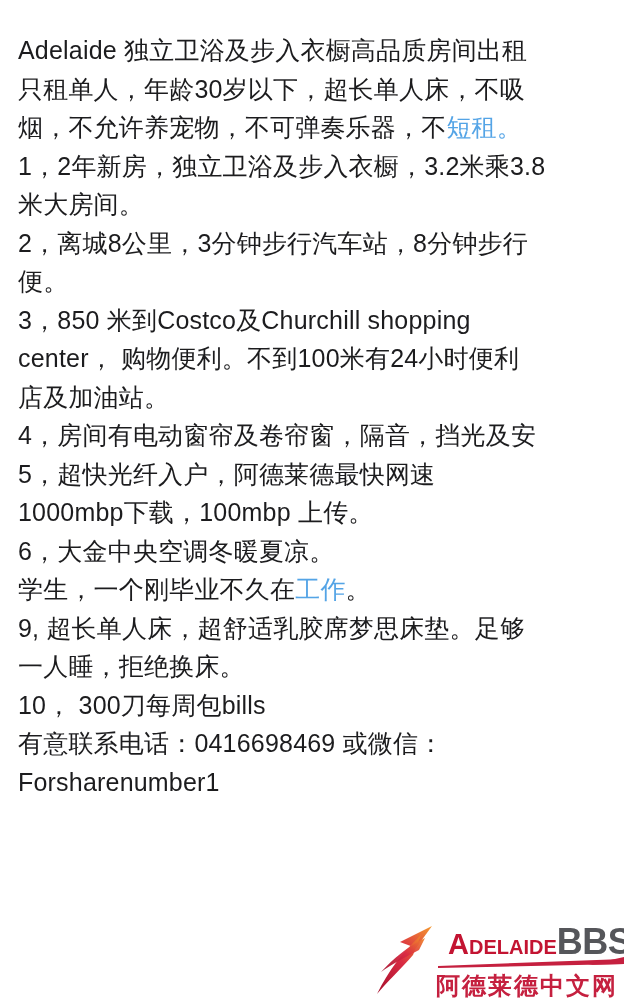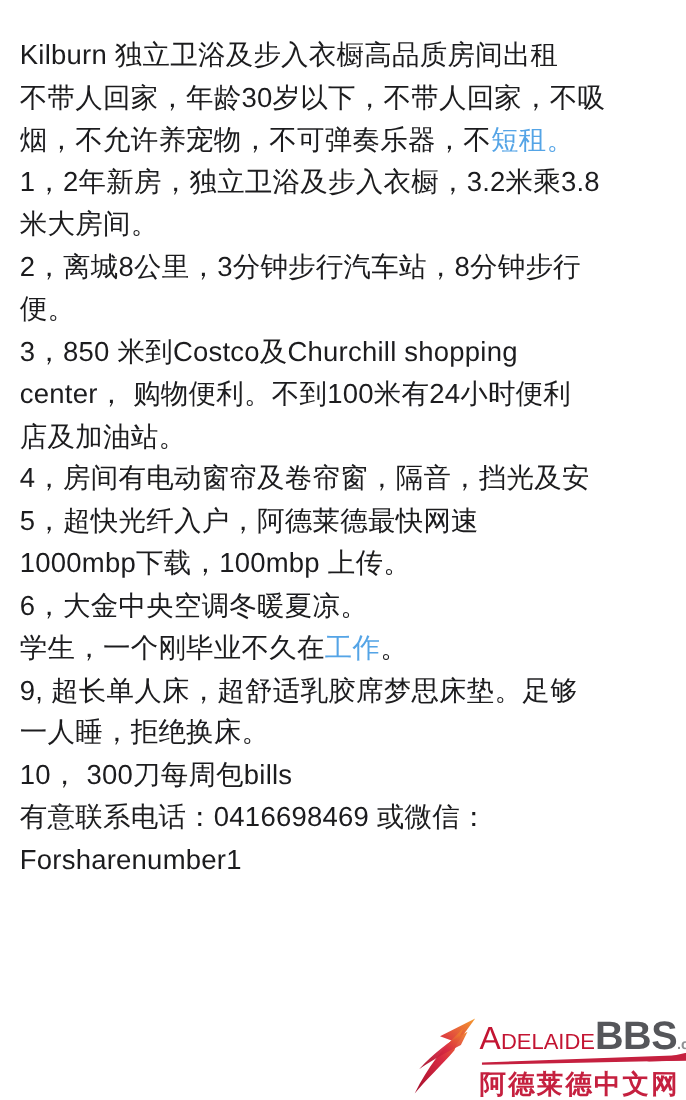--- a/index.html
+++ b/index.html
@@ -50,24 +50,25 @@
     top: 10px;
   }
   .logo-row1 {
     display: flex;
     align-items: baseline;
     height: 31px;
     white-space: nowrap;
   }
   .logo-adelaide {
     font-size: 29px;
-    font-weight: normal;
+    font-weight: bold;
     font-variant: small-caps;
     color: var(--logo-red, #c31432);
     line-height: 31px;
+    margin-left: 12px;
   }
   .logo-bbs {
     font-size: 36px;
     font-weight: bold;
     color: var(--logo-gray, #55565a);
     letter-spacing: -0.5px;
     line-height: 31px;
   }
   .logo-com {
     font-size: 13px;
@@ -84,22 +85,22 @@
     color: var(--logo-tagline-red, #c5203f);
     letter-spacing: 2px;
     margin-top: 1px;
     white-space: nowrap;
   }
 </style>
 </head>
 <body style="--page-bg: #ffffff; --text-color: #1c1c1e; --link-color: #54a4e6; --logo-red: #c31432; --logo-gray: #55565a; --logo-lightgray: #8f9093; --logo-tagline-red: #c5203f;">
 
 <div class="post-text">
-    <div class="line"><span>Kilburn 独立卫浴及步入衣橱高品质房间出租</span></div>
-    <div class="line"><span>不带人回家，年龄30岁以下，不带人回家，不吸</span></div>
+    <div class="line"><span>Adelaide 独立卫浴及步入衣橱高品质房间出租</span></div>
+    <div class="line"><span>只租单人，年龄30岁以下，超长单人床，不吸</span></div>
     <div class="line"><span>烟，不允许养宠物，不可弹奏乐器，不</span><span class="link">短租。</span></div>
     <div class="line"><span>1，2年新房，独立卫浴及步入衣橱，3.2米乘3.8</span></div>
     <div class="line"><span>米大房间。</span></div>
     <div class="line"><span>2，离城8公里，3分钟步行汽车站，8分钟步行</span></div>
     <div class="line"><span>便。</span></div>
     <div class="line"><span>3，850 米到Costco及Churchill shopping</span></div>
     <div class="line"><span>center， 购物便利。不到100米有24小时便利</span></div>
     <div class="line"><span>店及加油站。</span></div>
     <div class="line"><span>4，房间有电动窗帘及卷帘窗，隔音，挡光及安</span></div>
     <div class="line"><span>5，超快光纤入户，阿德莱德最快网速</span></div>

